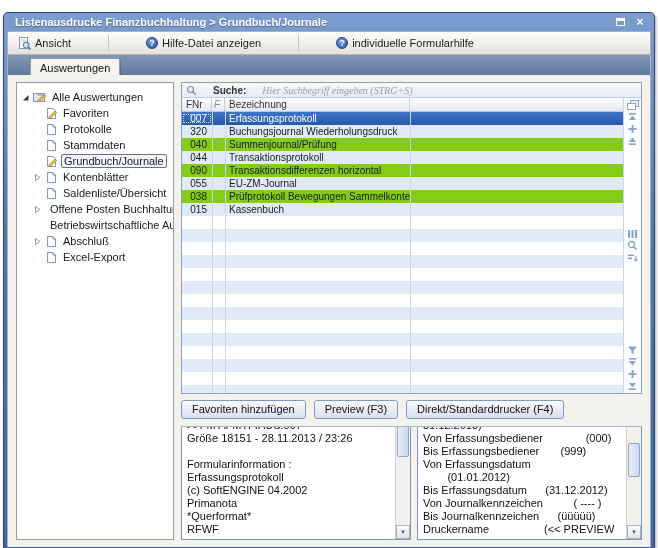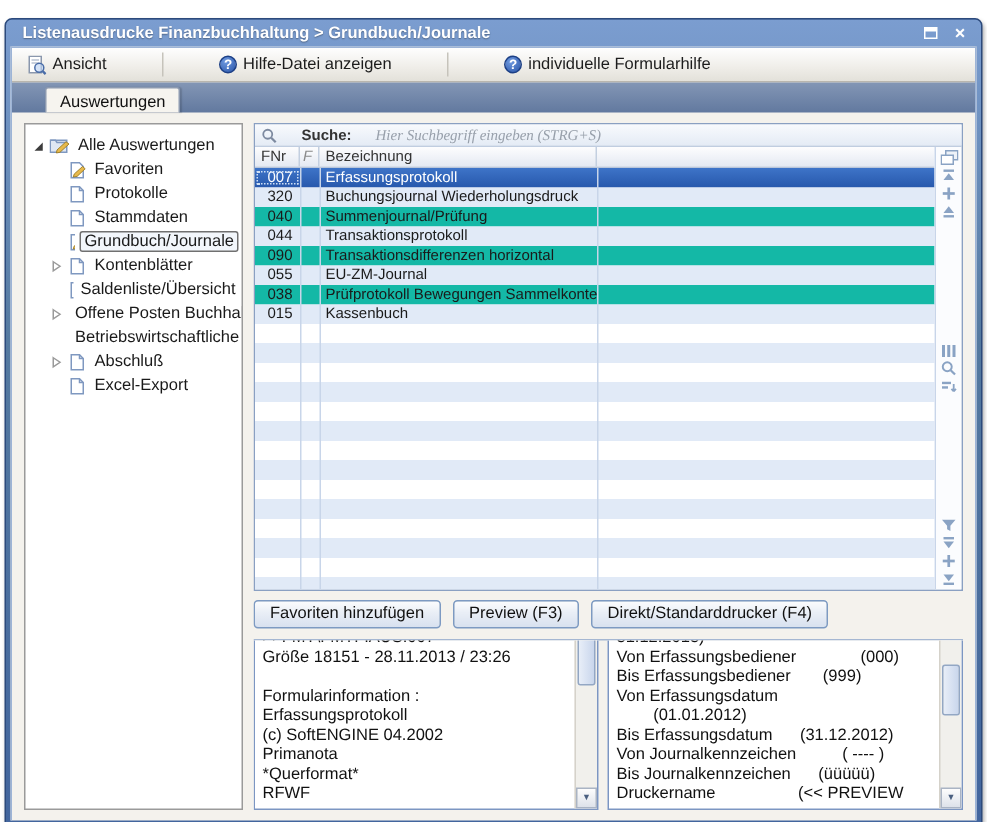--- a/index.html
+++ b/index.html
@@ -33,21 +33,21 @@
   .help-icon { width:12px; height:12px; border-radius:50%; background:radial-gradient(circle at 35% 30%, #6f9ae0, #2a55a8); border:1px solid #1c3f85; color:#fff; font-size:9px; font-weight:bold; display:flex; align-items:center; justify-content:center; }
 
   
   .tabstrip { height:20px; background:linear-gradient(180deg,#8396b5,#62799f); display:flex; align-items:flex-end; padding-left:22px; flex:0 0 auto; }
   .tab.active { height:17px; background:#f6f4ef; border:1px solid #8d9ab0; border-bottom:none; border-radius:2px 2px 0 0; font-size:11px; color:#111; padding:1px 9px 0 9px; display:flex; align-items:center; box-shadow:1px 0 1px rgba(0,0,0,.15); }
 
   
   .content { flex:1; display:flex; padding:7px 8px 7px 8px; gap:7px; overflow:hidden; }
 
   
-  .tree-panel { width:146px; background:#fff; border:1px solid #9a9a9a; padding:6px 2px 18px 2px; font-size:11px; color:#1a1a1a; overflow:hidden; }
+  .tree-panel { width:158px; background:#fff; border:1px solid #9a9a9a; padding:6px 2px 18px 2px; font-size:11px; color:#1a1a1a; overflow:hidden; }
   .tree-item { display:flex; align-items:center; height:16px; gap:3px; cursor:default; white-space:nowrap; }
   .tree-item.root { padding-left:2px; }
   .tree-item.child { padding-left:14px; }
   .expander { width:9px; height:9px; flex:0 0 9px; display:flex; align-items:center; justify-content:center; }
   .tree-label { padding:0 2px; }
   .tree-label.selected { border:1px solid #707070; background:#f2f6fb; border-radius:2px; }
 
   
   .right-col { flex:1; display:flex; flex-direction:column; overflow:hidden; }
 
@@ -63,21 +63,21 @@
   .header-row { height:14px; flex:0 0 14px; display:flex; background:linear-gradient(180deg,#fdfdfe,#e4e9f2); border-bottom:1px solid #b9c6da; font-size:10px; color:#333; }
   .hc { display:flex; align-items:center; padding:0 4px; border-right:1px solid #c3cfe0; }
   .hc-fnr { width:30px; flex:0 0 30px; }
   .hc-f { width:13px; flex:0 0 13px; font-style:italic; color:#8a8a8a; padding:0 2px; }
   .hc-name { width:185px; flex:0 0 185px; }
   .hc-rest { flex:1; border-right:none; }
 
   .rows { flex:1; position:relative; overflow:hidden; display:flex; flex-direction:column; }
   .vline { position:absolute; top:0; bottom:0; width:1px; background:#c8d5e9; z-index:3; }
   .vl1 { left:30px; } .vl2 { left:43px; } .vl3 { left:228px; }
-  .row { height:13px; flex:0 0 13px; display:flex; align-items:center; font-size:10px; color:#1a1a1a; background:#14b8a6; }
+  .row { height:13px; flex:0 0 13px; display:flex; align-items:center; font-size:10px; color:#1a1a1a; background:#84cc16; }
   .row:nth-child(even) { background:#e1eaf7; }
   .row .c-fnr { width:30px; flex:0 0 30px; padding:0 5px 0 3px; text-align:right; }
   .row .c-f { width:13px; flex:0 0 13px; }
   .row .c-name { width:185px; flex:0 0 185px; padding:0 4px; white-space:nowrap; overflow:hidden; }
   .row.sel { background:linear-gradient(180deg,#3e74c8,#2758ac) !important; color:#fff; }
   .row.sel .c-fnr { outline:1px dotted #cfe0f5; outline-offset:-2px; }
   .filler { flex:1; background:repeating-linear-gradient(180deg,#ffffff 0 13px,#e1eaf7 13px 26px); }
 
   
   .side-strip { width:18px; flex:0 0 18px; border-left:1px solid #c8d5e9; background:#fbfcfe; display:flex; flex-direction:column; align-items:center; padding:1px 0; }

